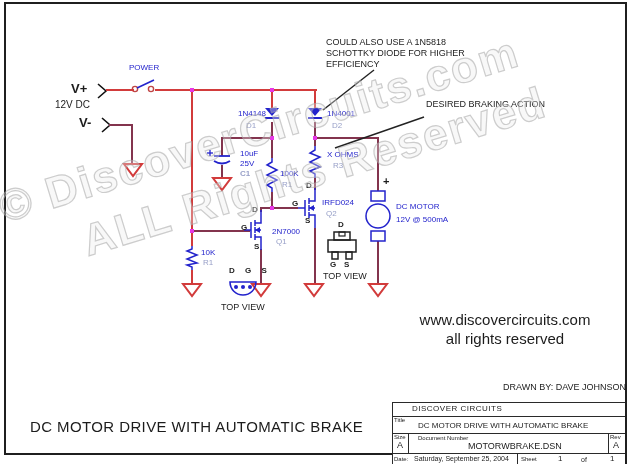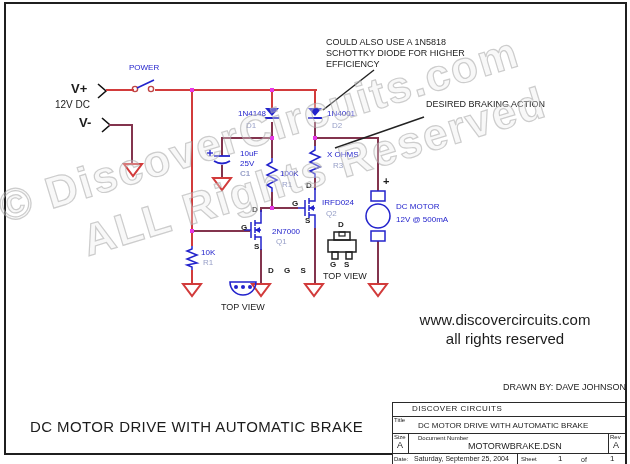--- a/index.html
+++ b/index.html
@@ -179,21 +179,21 @@
   <svg style="left:250px;top:282px;" width="22" height="16">
       <path d="M2 2 L20 2 L11 14 Z" fill="none" stroke="#d23b3b" stroke-width="2"></path>
     </svg>
   <svg style="left:303px;top:282px;" width="22" height="16">
       <path d="M2 2 L20 2 L11 14 Z" fill="none" stroke="#d23b3b" stroke-width="2"></path>
     </svg>
   <svg style="left:367px;top:282px;" width="22" height="16">
       <path d="M2 2 L20 2 L11 14 Z" fill="none" stroke="#d23b3b" stroke-width="2"></path>
     </svg>
 
-  <div class="lbl f8 b" style="left:229px;top:267px;letter-spacing:4px;margin-left:39px;">D G S</div>
+  <div class="lbl f8 b" style="left:229px;top:267px;letter-spacing:4px;">D G S</div>
   <svg style="left:226px;top:274px;" width="34" height="26">
     <path d="M4 8 A13 13 0 0 0 30 8 Z" fill="none" stroke="#2323cc" stroke-width="1.6"></path>
     <circle cx="10" cy="13" r="2" fill="#2323cc"></circle>
       <circle cx="17" cy="13" r="2" fill="#2323cc"></circle>
       <circle cx="24" cy="13" r="2" fill="#2323cc"></circle>
   </svg>
   <div class="lbl f9" style="left:221px;top:303px;">TOP VIEW</div>
 
   <div class="lbl f8 b" style="left:338px;top:221px;">D</div>
   <svg style="left:324px;top:230px;" width="36" height="32">

